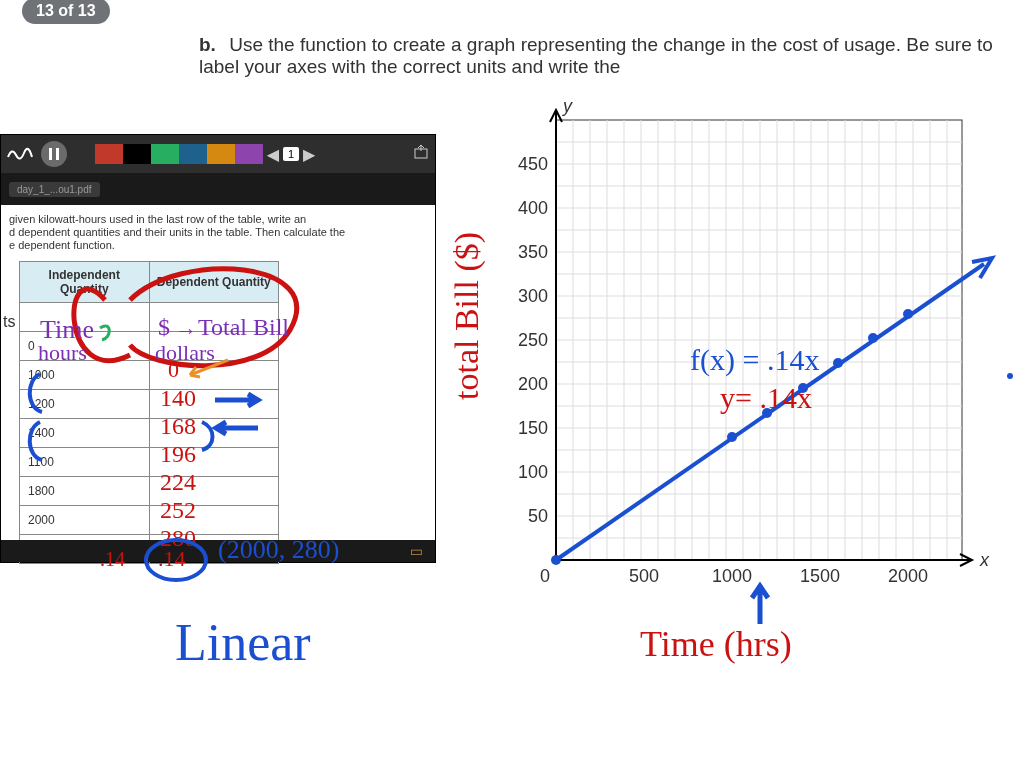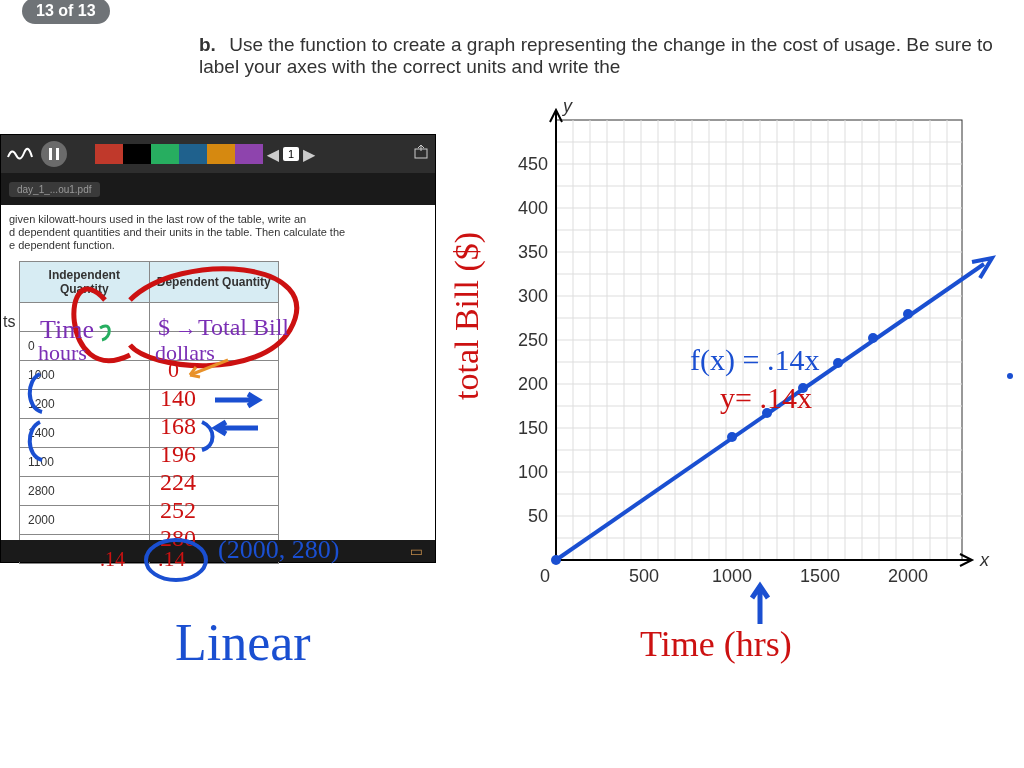--- a/index.html
+++ b/index.html
@@ -104,21 +104,21 @@
           </tr>
       <tr>
             <td class="lft">1400</td>
             <td class="rgt"></td>
           </tr>
       <tr>
             <td class="lft">1100</td>
             <td class="rgt"></td>
           </tr>
       <tr>
-            <td class="lft">2800</td>
+            <td class="lft">1800</td>
             <td class="rgt"></td>
           </tr>
       <tr>
             <td class="lft">2000</td>
             <td class="rgt"></td>
           </tr>
       <tr>
             <td class="lft" style="font-style:italic">x</td>
             <td class="rgt"></td>
           </tr>

